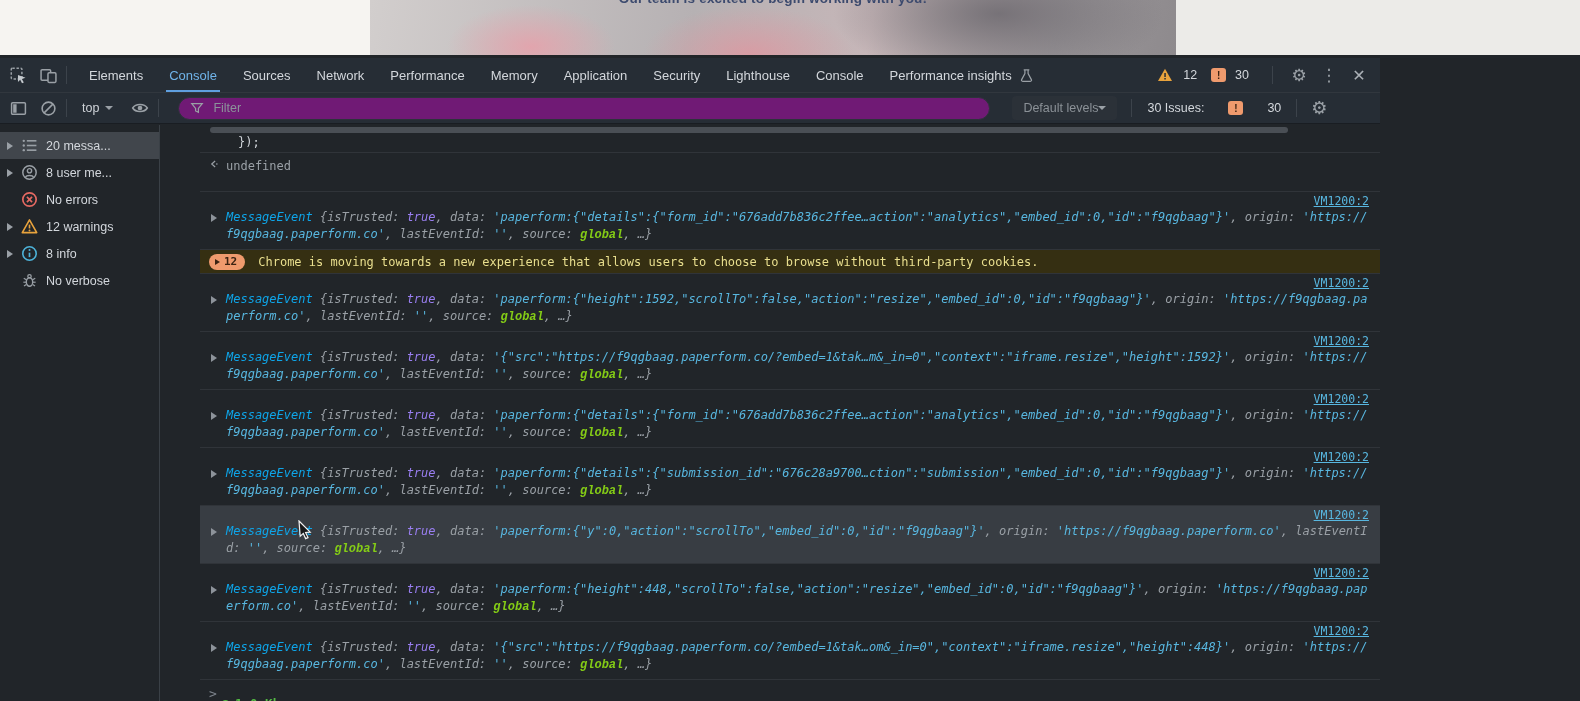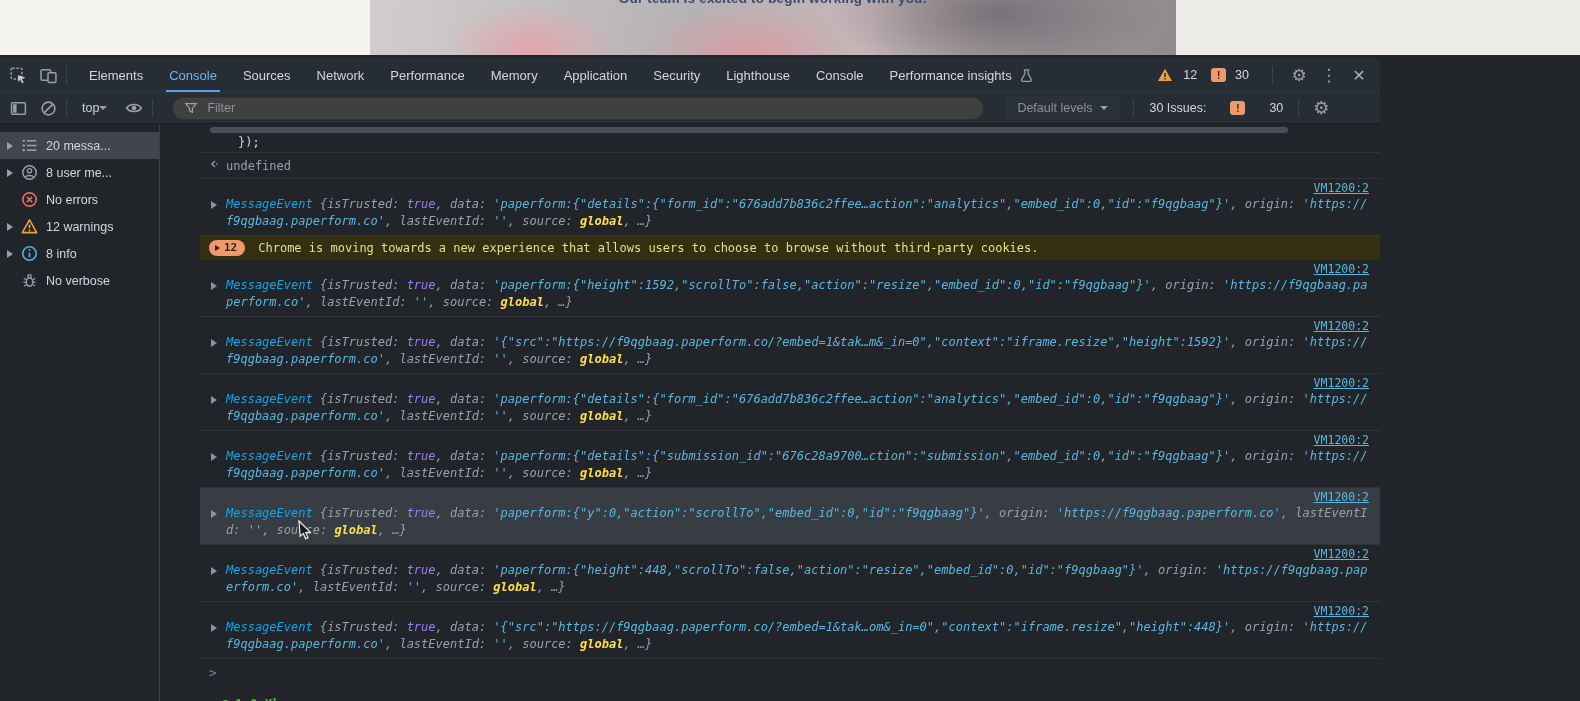--- a/index.html
+++ b/index.html
@@ -38,60 +38,60 @@
   .tab-right { margin-left:auto; display:flex; align-items:center; gap:4px; padding-right:8px; }
   .cnt { font-size:12.5px; color:#d3d7dc; margin:0 10px 0 5px; }
   .issues-badge { width:15px; height:14px; background:#ef9a6d; border-radius:3px; color:#3c2312;
     font-weight:bold; font-size:10px; display:flex; align-items:center; justify-content:center; }
   .glyph-btn { color:#9aa0a6; font-size:17px; width:26px; text-align:center; }
   .glyph-close { color:#aab0b6; font-size:16px; width:26px; text-align:center; }
 
   
   .toolbar2 { height:32px; background:#262d35; display:flex; align-items:center;
     border-top:1px solid #31373e; border-bottom:1px solid #191d22; color:#9aa0a6; font-size:12.5px; }
-  .ctx-btn { display:flex; align-items:center; color:#cfd3d8; margin:0 6px; }
+  .ctx-btn { display:flex; align-items:center; gap:6px; color:#cfd3d8; margin:0 6px; }
   .caret-down { width:0; height:0; border-top:4px solid #9aa0a6; border-left:4px solid transparent; border-right:4px solid transparent; }
-  .filter-box { width:812px; height:23px; background:#404040; border:1px solid #2c333a; border-radius:12px;
+  .filter-box { width:812px; height:23px; background:#701a75; border:1px solid #2c333a; border-radius:12px;
     margin-left:10px; display:flex; align-items:center; padding:0 9px; gap:7px; }
   .filter-input { background:transparent; border:none; outline:none; color:#cfd3d8; font-size:12.5px;
     font-family:"Liberation Sans",sans-serif; width:700px; }
   .filter-input::placeholder { color:#8c939b; }
-  .levels-btn { display:flex; align-items:center; gap:8px; color:#8b9197; background:#2b3138;
+  .levels-btn { display:flex; align-items:center; gap:0; color:#8b9197; background:#2b3138;
     border-radius:4px; height:24px; padding:0 11px; margin-left:22px; }
   .issues-chip { display:flex; align-items:center; gap:24px; color:#d3d7dc; margin:0 6px; }
 
   
   .content { position:absolute; top:67px; bottom:0; left:0; right:0; display:flex;gap:40px; }
   .sidebar { width:160px; flex:0 0 auto; border-right:1px solid #3a4046; padding-top:7px; background:#212529; }
   .side-item { height:27px; display:flex; align-items:center; font-size:12.5px; color:#d3d7dc; padding-left:7px; }
   .side-item.selected { background:#41464c; }
   .side-caret { width:11px; flex:0 0 auto; display:flex; }
   .side-caret .tri { width:0; height:0; border-left:6px solid #9aa0a6; border-top:4.5px solid transparent; border-bottom:4.5px solid transparent; }
   .side-icon { width:17px; height:17px; margin:0 8px 0 3px; flex:0 0 auto; }
   .side-label { white-space:nowrap; overflow:hidden; }
 
   
   .messages { flex:1; position:relative; font-family:"DejaVu Sans Mono",monospace; font-size:12px;
     color:#d7dbdf; overflow:hidden; background:#212529; }
   .hscroll { position:absolute; top:2px; left:10px; width:1078px; height:6px; background:#4a4f55; border-radius:3px; }
   .crow { border-bottom:1px solid #303439; position:relative; }
   .code-row { padding:10px 8px 3px 38px; color:#cfd3d8; }
-  .result-row { padding:5px 8px 5px 8px; color:#9aa0a6; display:flex; align-items:center; gap:6px; }
+  .result-row { padding:5px 8px 18px 8px; color:#9aa0a6; display:flex; align-items:center; gap:6px; }
   .event-row { padding:2px 8px 6px 26px; }
   .event-row.hover { background:#383d43; }
   .srcline { height:15px; position:relative; }
   .srclink { position:absolute; right:3px; top:0; color:#58b7e0; text-decoration:underline; font-size:11.5px; }
   .etext { font-style:italic; line-height:16.5px; word-break:break-all; white-space:pre-wrap; padding-right:2px; }
   .etri { position:absolute; left:11px; top:22px; width:0; height:0;
     border-left:6.5px solid #8d939a; border-top:4.5px solid transparent; border-bottom:4.5px solid transparent; }
   .s-obj { color:#0ea5e9; }
   .s-prop { color:#9aa0a6; }
   .s-bool { color:#9a7ff2; }
   .s-str { color:#58b7e0; }
-  .s-glob { color:#fde047; font-weight:bold; }
+  .s-glob { color:#84cc16; font-weight:bold;font-family:Liberation Mono, monospace; }
   .warn-row { background:#352f12; display:flex; align-items:center; height:24px; padding-left:9px;
     color:#e9df8e; font-size:12px; }
   .warn-badge { display:flex; align-items:center; gap:4px; background:#ef9a6d; color:#3c2312; border-radius:9px;
     height:16px; padding:0 8px 0 6px; font-weight:bold; font-size:11px; margin-right:13px; }
   .warn-badge .tri { width:0; height:0; border-left:5px solid #3c2312; border-top:3.5px solid transparent; border-bottom:3.5px solid transparent; }
   .prompt-row { padding:6px 8px 4px 9px; color:#7d848c; font-size:13px; border-bottom:none; }
   .status-line { position:absolute; left:22px; bottom:-7px; display:flex; align-items:center; gap:6px;
     color:#53b944; font-weight:bold; font-size:12.5px; }
   .status-dot { width:7px; height:7px; border-radius:50%; background:#53b944; }
 

